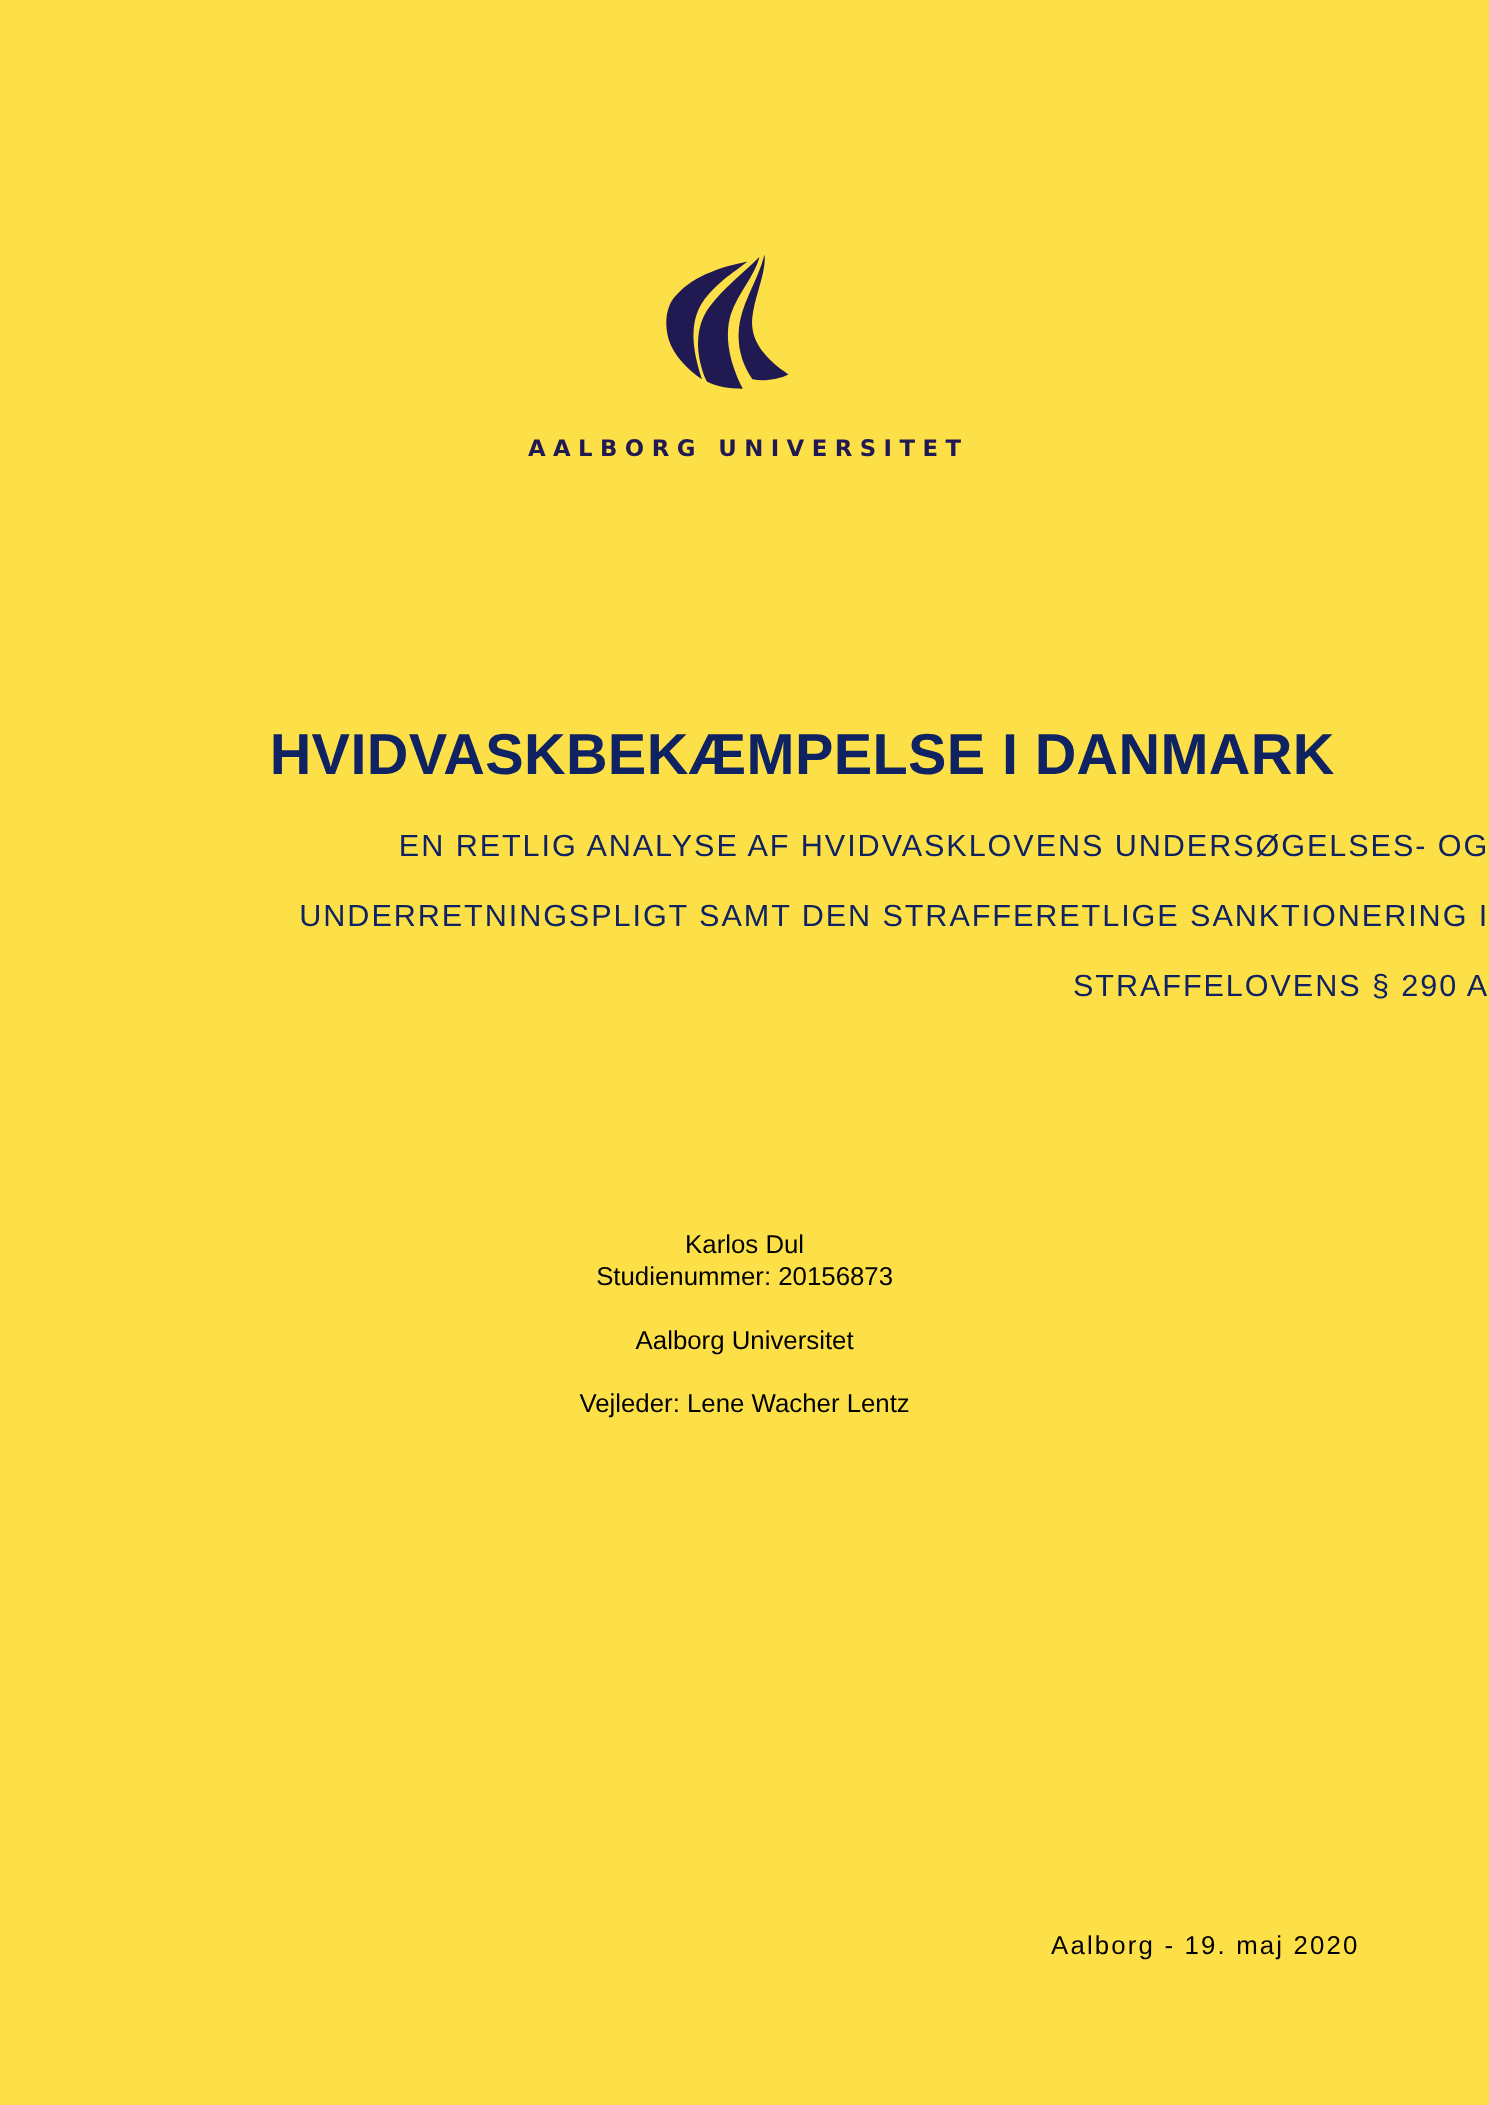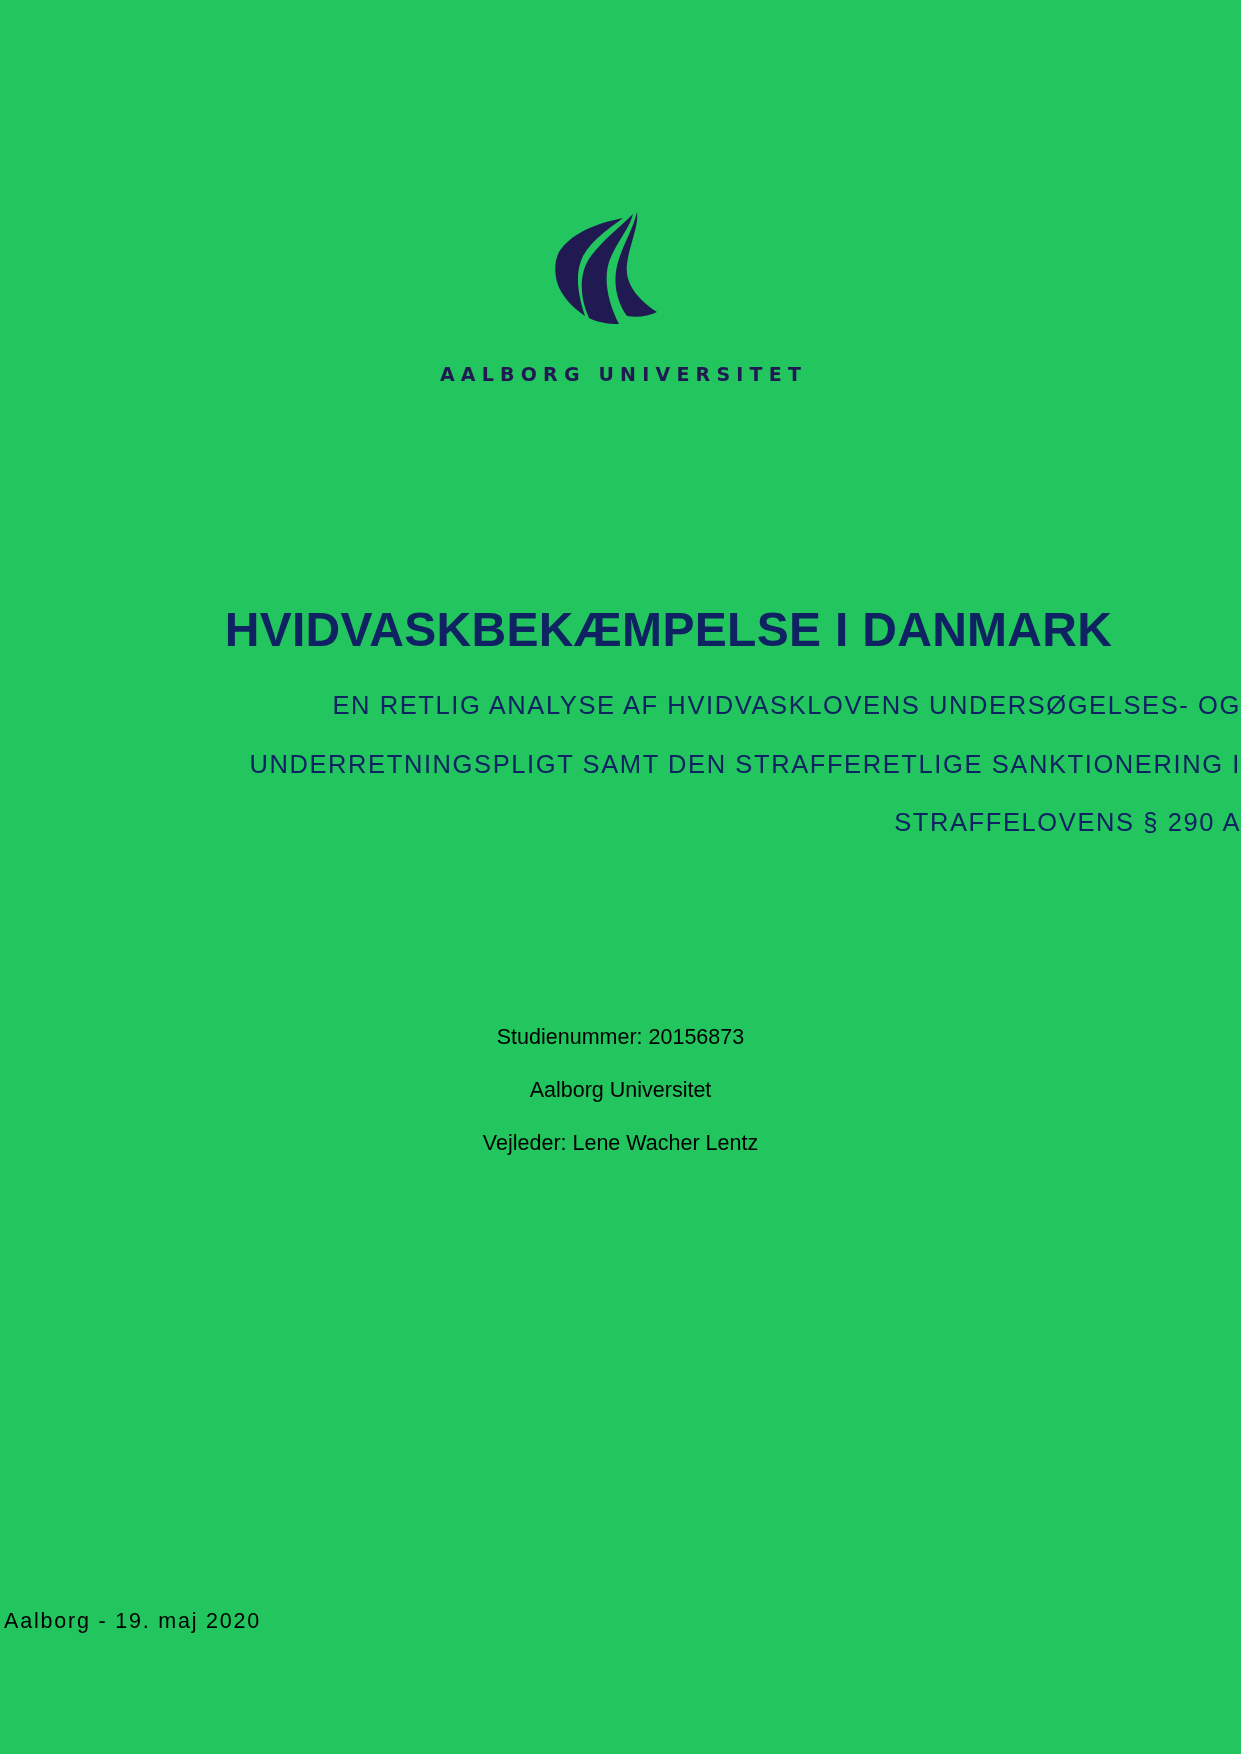--- a/index.html
+++ b/index.html
@@ -12,21 +12,21 @@
     height: 1754px;
     position: relative;
     overflow: hidden;
     font-family: "Liberation Sans", sans-serif;
   }
   .page {
     position: absolute;
     left: 0; top: 0;
     width: 1241px;
     height: 1754px;
-    background: #22c55e;
+    background: #fde047;
   }
   .logo {
     position: absolute;
     left: 553px;
     top: 212px;
     width: 112px;
     height: 114px;
   }
   .logo svg { width: 100%; height: 100%; display: block; }
   .wordmark {
@@ -77,21 +77,21 @@
     font-size: 21.5px;
     color: #000000;
     line-height: 27px;
   }
   .gap { height: 26px; }
   .footer-date {
     position: absolute;
     left: 0;
     width: 1133px;
     top: 1609px;
-    text-align: left;
+    text-align: right;
     font-size: 21.5px;
     letter-spacing: 1.8px;
     color: #000000;
     padding-left: 4px;
     box-sizing: border-box;
   }
 </style>
 </head>
 <body>
 
@@ -112,20 +112,21 @@
 
   <h1 class="title" style="margin:0;">HVIDVASKBEKÆMPELSE I DANMARK</h1>
 
   <div class="subtitle">
     <div>EN RETLIG ANALYSE AF HVIDVASKLOVENS UNDERSØGELSES- OG</div>
     <div>UNDERRETNINGSPLIGT SAMT DEN STRAFFERETLIGE SANKTIONERING I</div>
     <div>STRAFFELOVENS § 290 A</div>
   </div>
 
   <div class="author-block">
+    <div>Karlos Dul</div>
     <div>Studienummer: 20156873</div>
     <div class="gap"></div>
     <div>Aalborg Universitet</div>
     <div class="gap"></div>
     <div>Vejleder: Lene Wacher Lentz</div>
   </div>
 
   <div class="footer-date">Aalborg - 19. maj 2020</div>
 
 </div>

